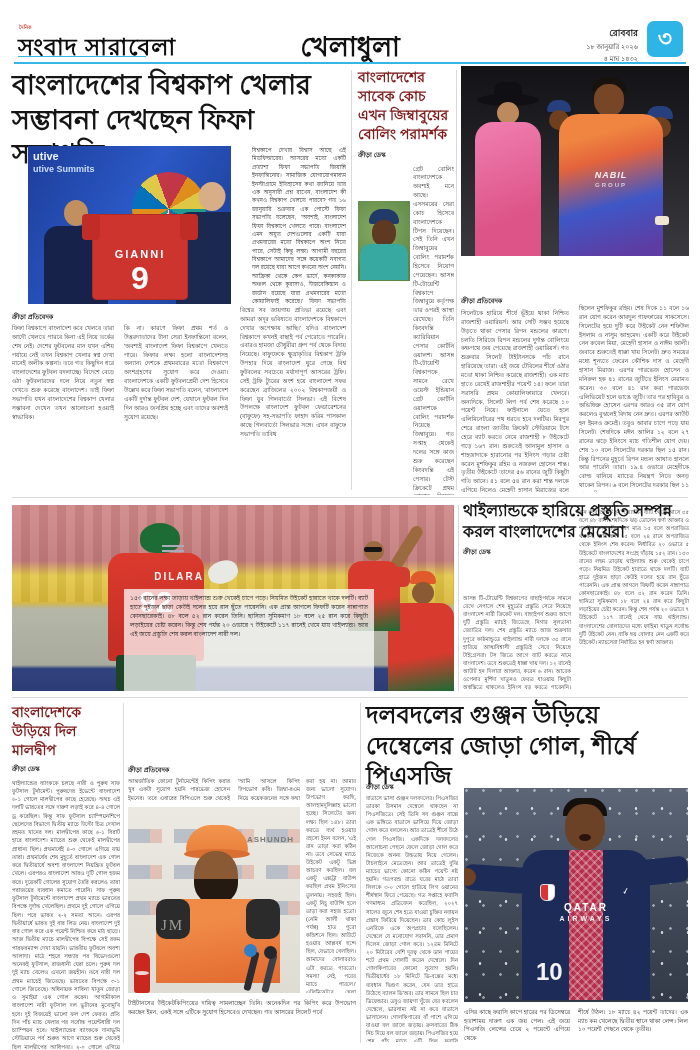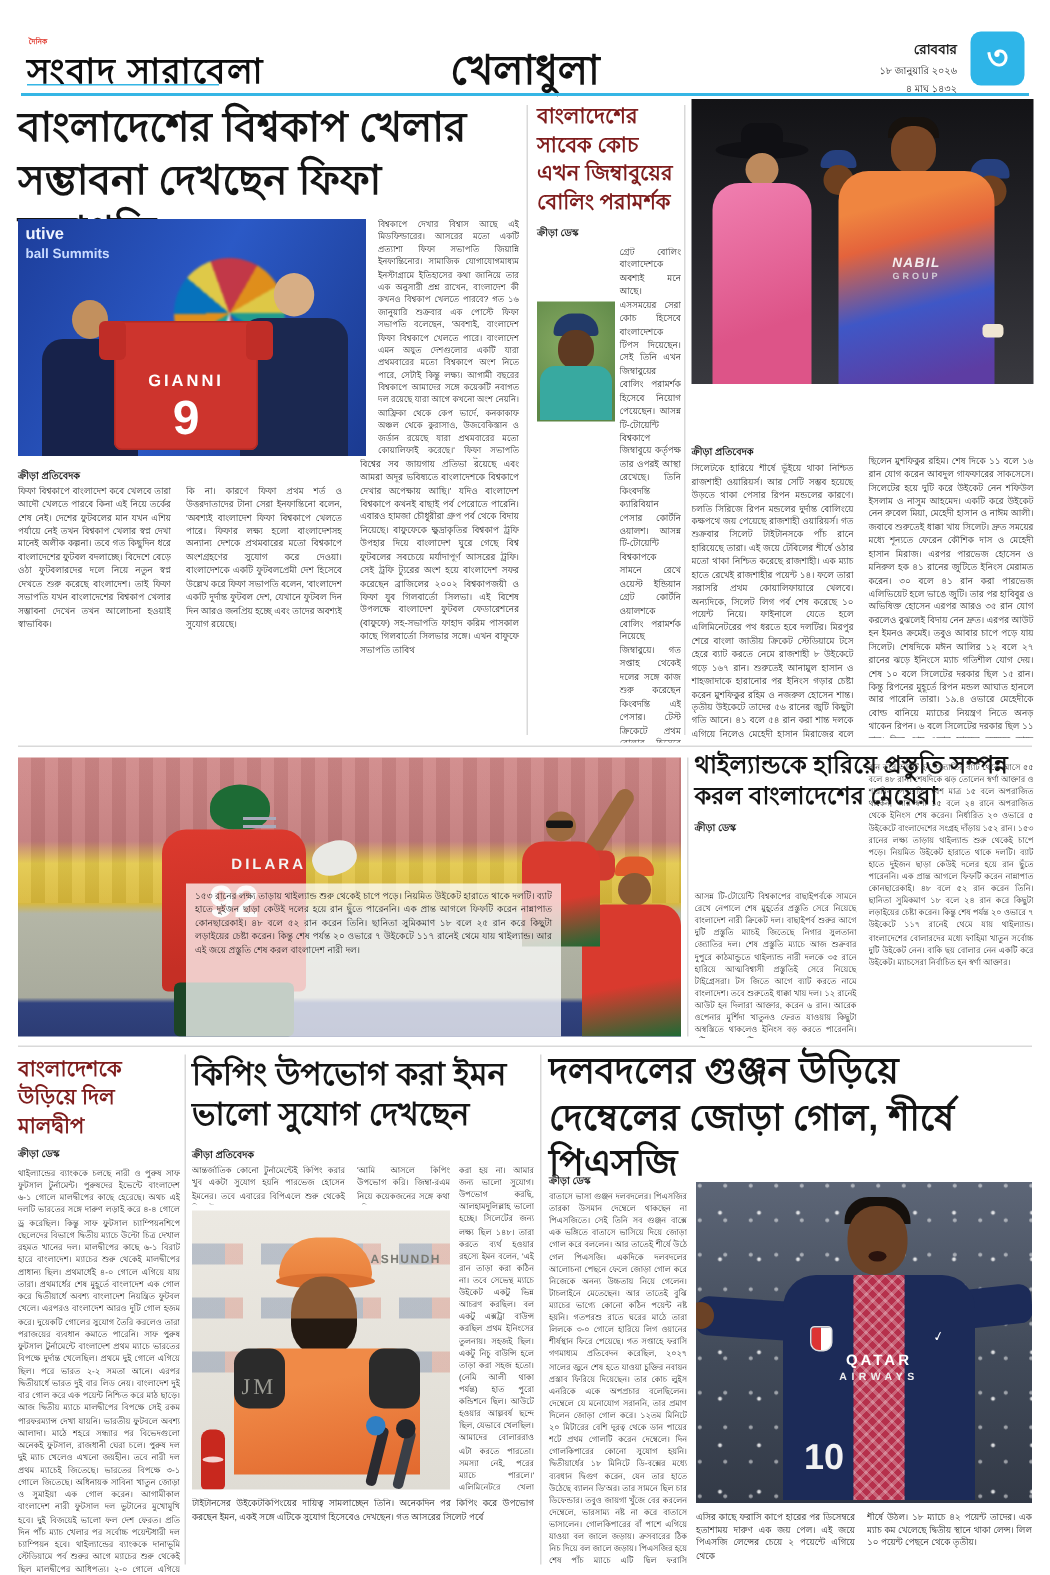--- a/index.html
+++ b/index.html
@@ -130,23 +130,23 @@
       <div class="date-day">রোববার</div>
       <div class="date-line">১৮ জানুয়ারি ২০২৬</div>
       <div class="date-line">৪ মাঘ ১৪৩২</div>
     </div>
     <div class="page-badge">৩</div>
     <div class="header-rule"></div>
   </div>
 
   <div class="abs" style="left:12px;top:68px;width:334px;height:424px;">
     <div class="headline-xl">বাংলাদেশের বিশ্বকাপ খেলার সম্ভাবনা দেখছেন ফিফা সভাপতি</div>
-    <div class="photo fifa-photo" style="left:0;top:78px;width:232px;height:158px;">
+    <div class="photo fifa-photo" style="left:16px;top:78px;width:203px;height:158px;">
       <div class="fifa-banner1">utive</div>
-      <div class="fifa-banner2">ball Summits</div>
+      <div class="fifa-banner2">utive Summits</div>
       <div class="flag-globe"></div>
       <div class="man" style="left:16px;bottom:0;width:64px;height:104px;">
         <div class="head" style="top:0;width:24px;height:26px;background:#c2905e;"></div>
         <div class="torso" style="height:78px;"></div>
       </div>
       <div class="man" style="left:148px;bottom:0;width:72px;height:122px;">
         <div class="head" style="top:0;width:27px;height:29px;background:#d7ae85;"></div>
         <div class="torso" style="height:92px;background:#1b2850;"></div>
       </div>
       <div class="jersey" style="left:64px;bottom:4px;width:96px;height:86px;">
@@ -235,21 +235,20 @@
   <div class="hrule" style="left:12px;top:697px;width:676px;"></div>
 
   <div class="abs" style="left:12px;top:703px;width:108px;height:340px;">
     <div class="headline-sm">বাংলাদেশকে উড়িয়ে দিল মালদ্বীপ</div>
     <div class="byline" style="margin-top:4px;">ক্রীড়া ডেস্ক</div>
     <div class="body-col" style="height:288px;font-size:5.5px;">থাইল্যান্ডের ব্যাংককে চলছে নারী ও পুরুষ সাফ ফুটসাল টুর্নামেন্ট। পুরুষদের ইভেন্টে বাংলাদেশ ৬-১ গোলে মালদ্বীপের কাছে হেরেছে। অথচ এই দলটি ভারতের সঙ্গে দারুণ লড়াই করে ৪-৪ গোলে ড্র করেছিল। কিন্তু সাফ ফুটসাল চ্যাম্পিয়নশিপে ছেলেদের বিভাগে দ্বিতীয় ম্যাচে উল্টো চিত্র দেখাল রহমত খানের দল। মালদ্বীপের কাছে ৬-১ বিরাট হারে বাংলাদেশ। ম্যাচের শুরু থেকেই মালদ্বীপের প্রাধান্য ছিল। প্রথমার্ধেই ৪-০ গোলে এগিয়ে যায় তারা। প্রথমার্ধের শেষ মুহূর্তে বাংলাদেশ এক গোল করে দ্বিতীয়ার্ধে অবশ্য বাংলাদেশ নিয়ন্ত্রিত ফুটবল খেলে। এরপরও বাংলাদেশ আরও দুটি গোল হজম করে। দুয়েকটি গোলের সুযোগ তৈরি করলেও তারা পরাজয়ের ব্যবধান কমাতে পারেনি। সাফ পুরুষ ফুটসাল টুর্নামেন্টে বাংলাদেশ প্রথম ম্যাচে ভারতের বিপক্ষে দুর্দান্ত খেলেছিল। প্রথমে দুই গোলে এগিয়ে ছিল। পরে ভারত ২-২ সমতা আনে। এরপর দ্বিতীয়ার্ধে ভারত দুই বার লিড নেয়। বাংলাদেশ দুই বার গোল করে এক পয়েন্ট নিশ্চিত করে মাঠ ছাড়ে। আজ দ্বিতীয় ম্যাচে মালদ্বীপের বিপক্ষে সেই রকম পারফরম্যান্স দেখা যায়নি। ভারতীয় ফুটবলে অবশ্য আলাদা। মাঠে শহরে সন্ধ্যার পর বিভেদগুলো অনেকই ফুটসাল, রাজধানী ঘেরা চলে। পুরুষ দল দুই ম্যাচ খেলেও এখনো জয়হীন। তবে নারী দল প্রথম ম্যাচেই জিতেছে। ভারতের বিপক্ষে ৩-১ গোলে জিতেছে। অধিনায়ক সাবিনা খাতুন জোড়া ও সুমাইয়া এক গোল করেন। আগামীকাল বাংলাদেশ নারী ফুটসাল দল ভুটানের মুখোমুখি হবে। দুই বিজয়েই ভালো ফল দেশ ফেরত। প্রতি দিন পাঁচ ম্যাচ খেলার পর সর্বোচ্চ পয়েন্টধারী দল চ্যাম্পিয়ন হবে। থাইল্যান্ডের ব্যাংককে দানাভূমি স্টেডিয়ামে পর্ব শুরুর আগে ম্যাচের শুরু থেকেই ছিল মালদ্বীপের আধিপত্য। ২-০ গোলে এগিয়ে যায় তারা। বিরতির আগে বাংলাদেশ এক গোল করে। কিন্তু দ্বিতীয়ার্ধে বাংলাদেশ আরও দুটি গোল হজম করে। দুয়েকটি গোলের সুযোগ তৈরি করলেও হারের ব্যবধান আর কমাতে পারেনি রহমতরা।</div>
   </div>
 
   <div class="vrule" style="left:123px;top:703px;height:340px;"></div>
   <div class="abs" style="left:128px;top:703px;width:228px;height:340px;">
-    <div class="headline-lg">কিপিং উপভোগ করা ইমন ভালো সুযোগ দেখছেন</div>
     <div class="byline abs" style="left:0;top:62px;">ক্রীড়া প্রতিবেদক</div>
     <div class="body-col abs" style="left:0;top:74px;width:102px;height:26px;font-size:5.5px;">আন্তর্জাতিক কোনো টুর্নামেন্টেই কিপিং করার খুব একটা সুযোগ হয়নি পারভেজ হোসেন ইমনের। তবে এবারের বিপিএলে শুরু থেকেই সিলেট</div>
     <div class="body-col abs" style="left:110px;top:74px;width:62px;height:26px;font-size:5.5px;">'আমি আসলে কিপিং উপভোগ করি। জিম্বা-রএম নিয়ে কয়েকজনের সঙ্গে কথা বলি, কয়েকজন খেলোয়াড়ের ডিসিশন থাকে। কিপিং অনেক দিন</div>
     <div class="photo imon-photo" style="left:0;top:104px;width:172px;height:186px;">
       <div class="sponsor-row" style="top:22px;"></div>
       <div class="sponsor-row" style="top:58px;"></div>
       <div class="sponsor-row" style="top:94px;"></div>
       <div class="sponsor-word" style="right:6px;top:28px;">ASHUNDH</div>
       <div class="imon-cap"></div>
       <div class="imon-brim"></div>

